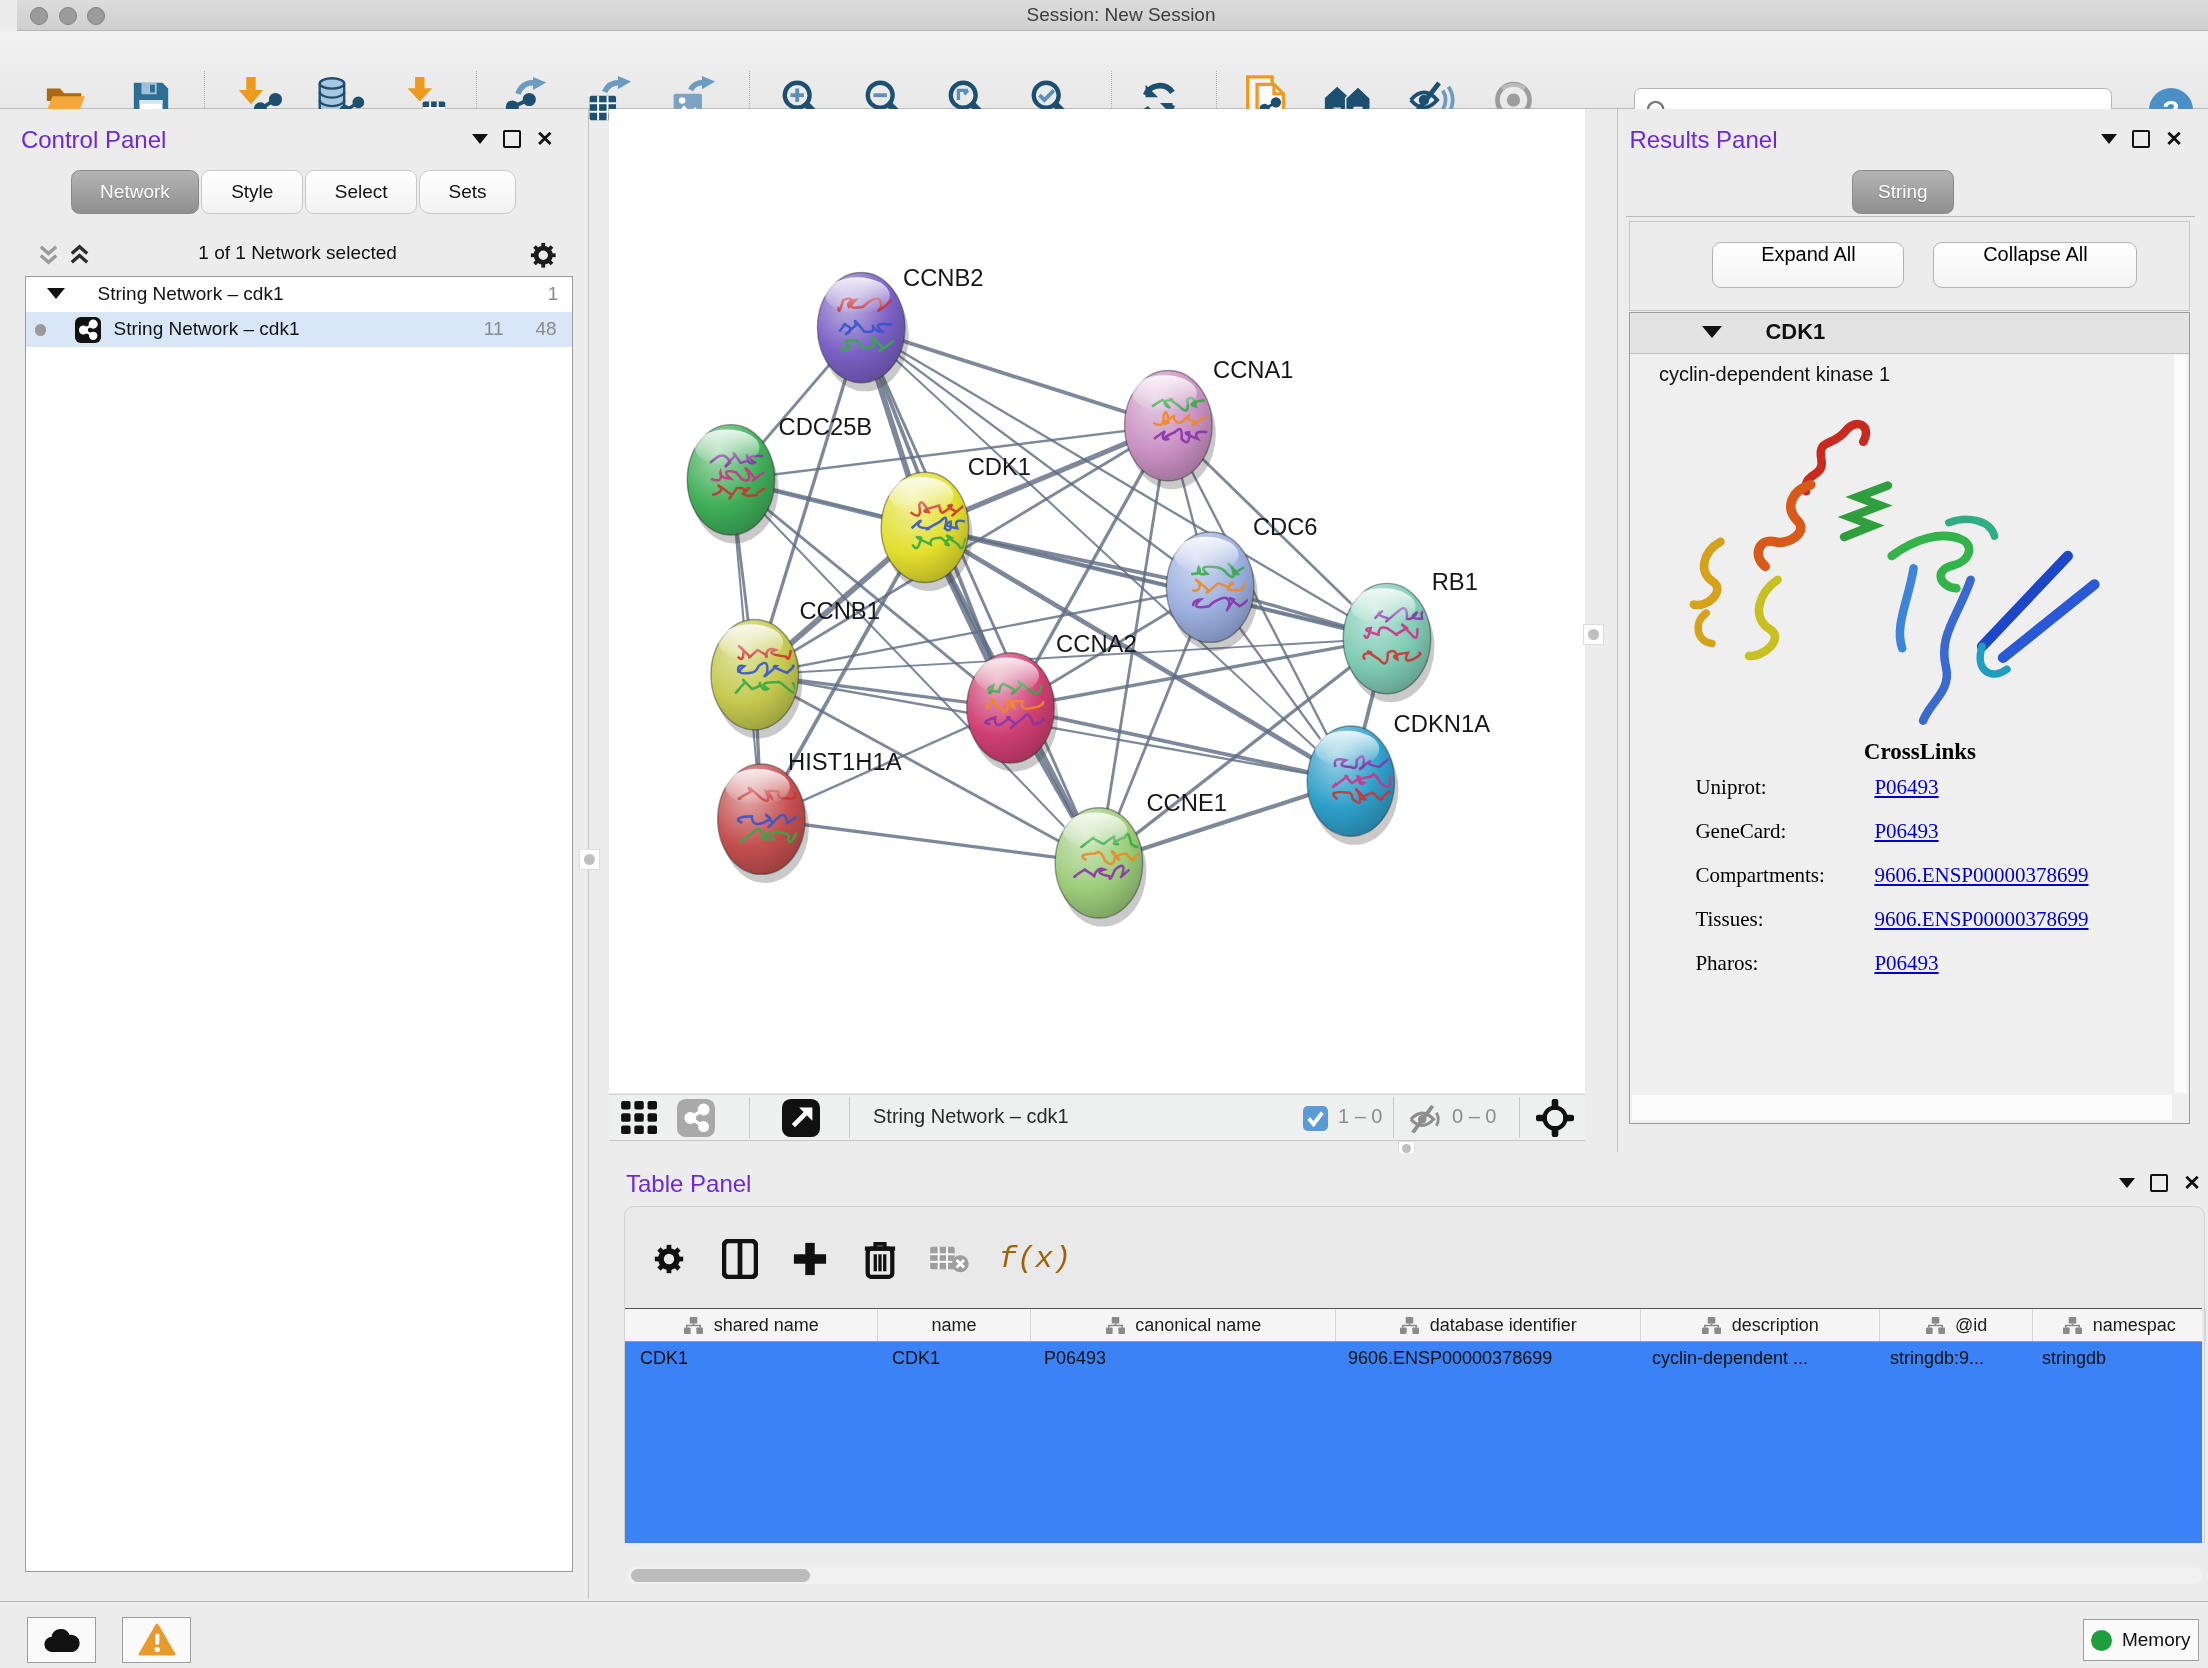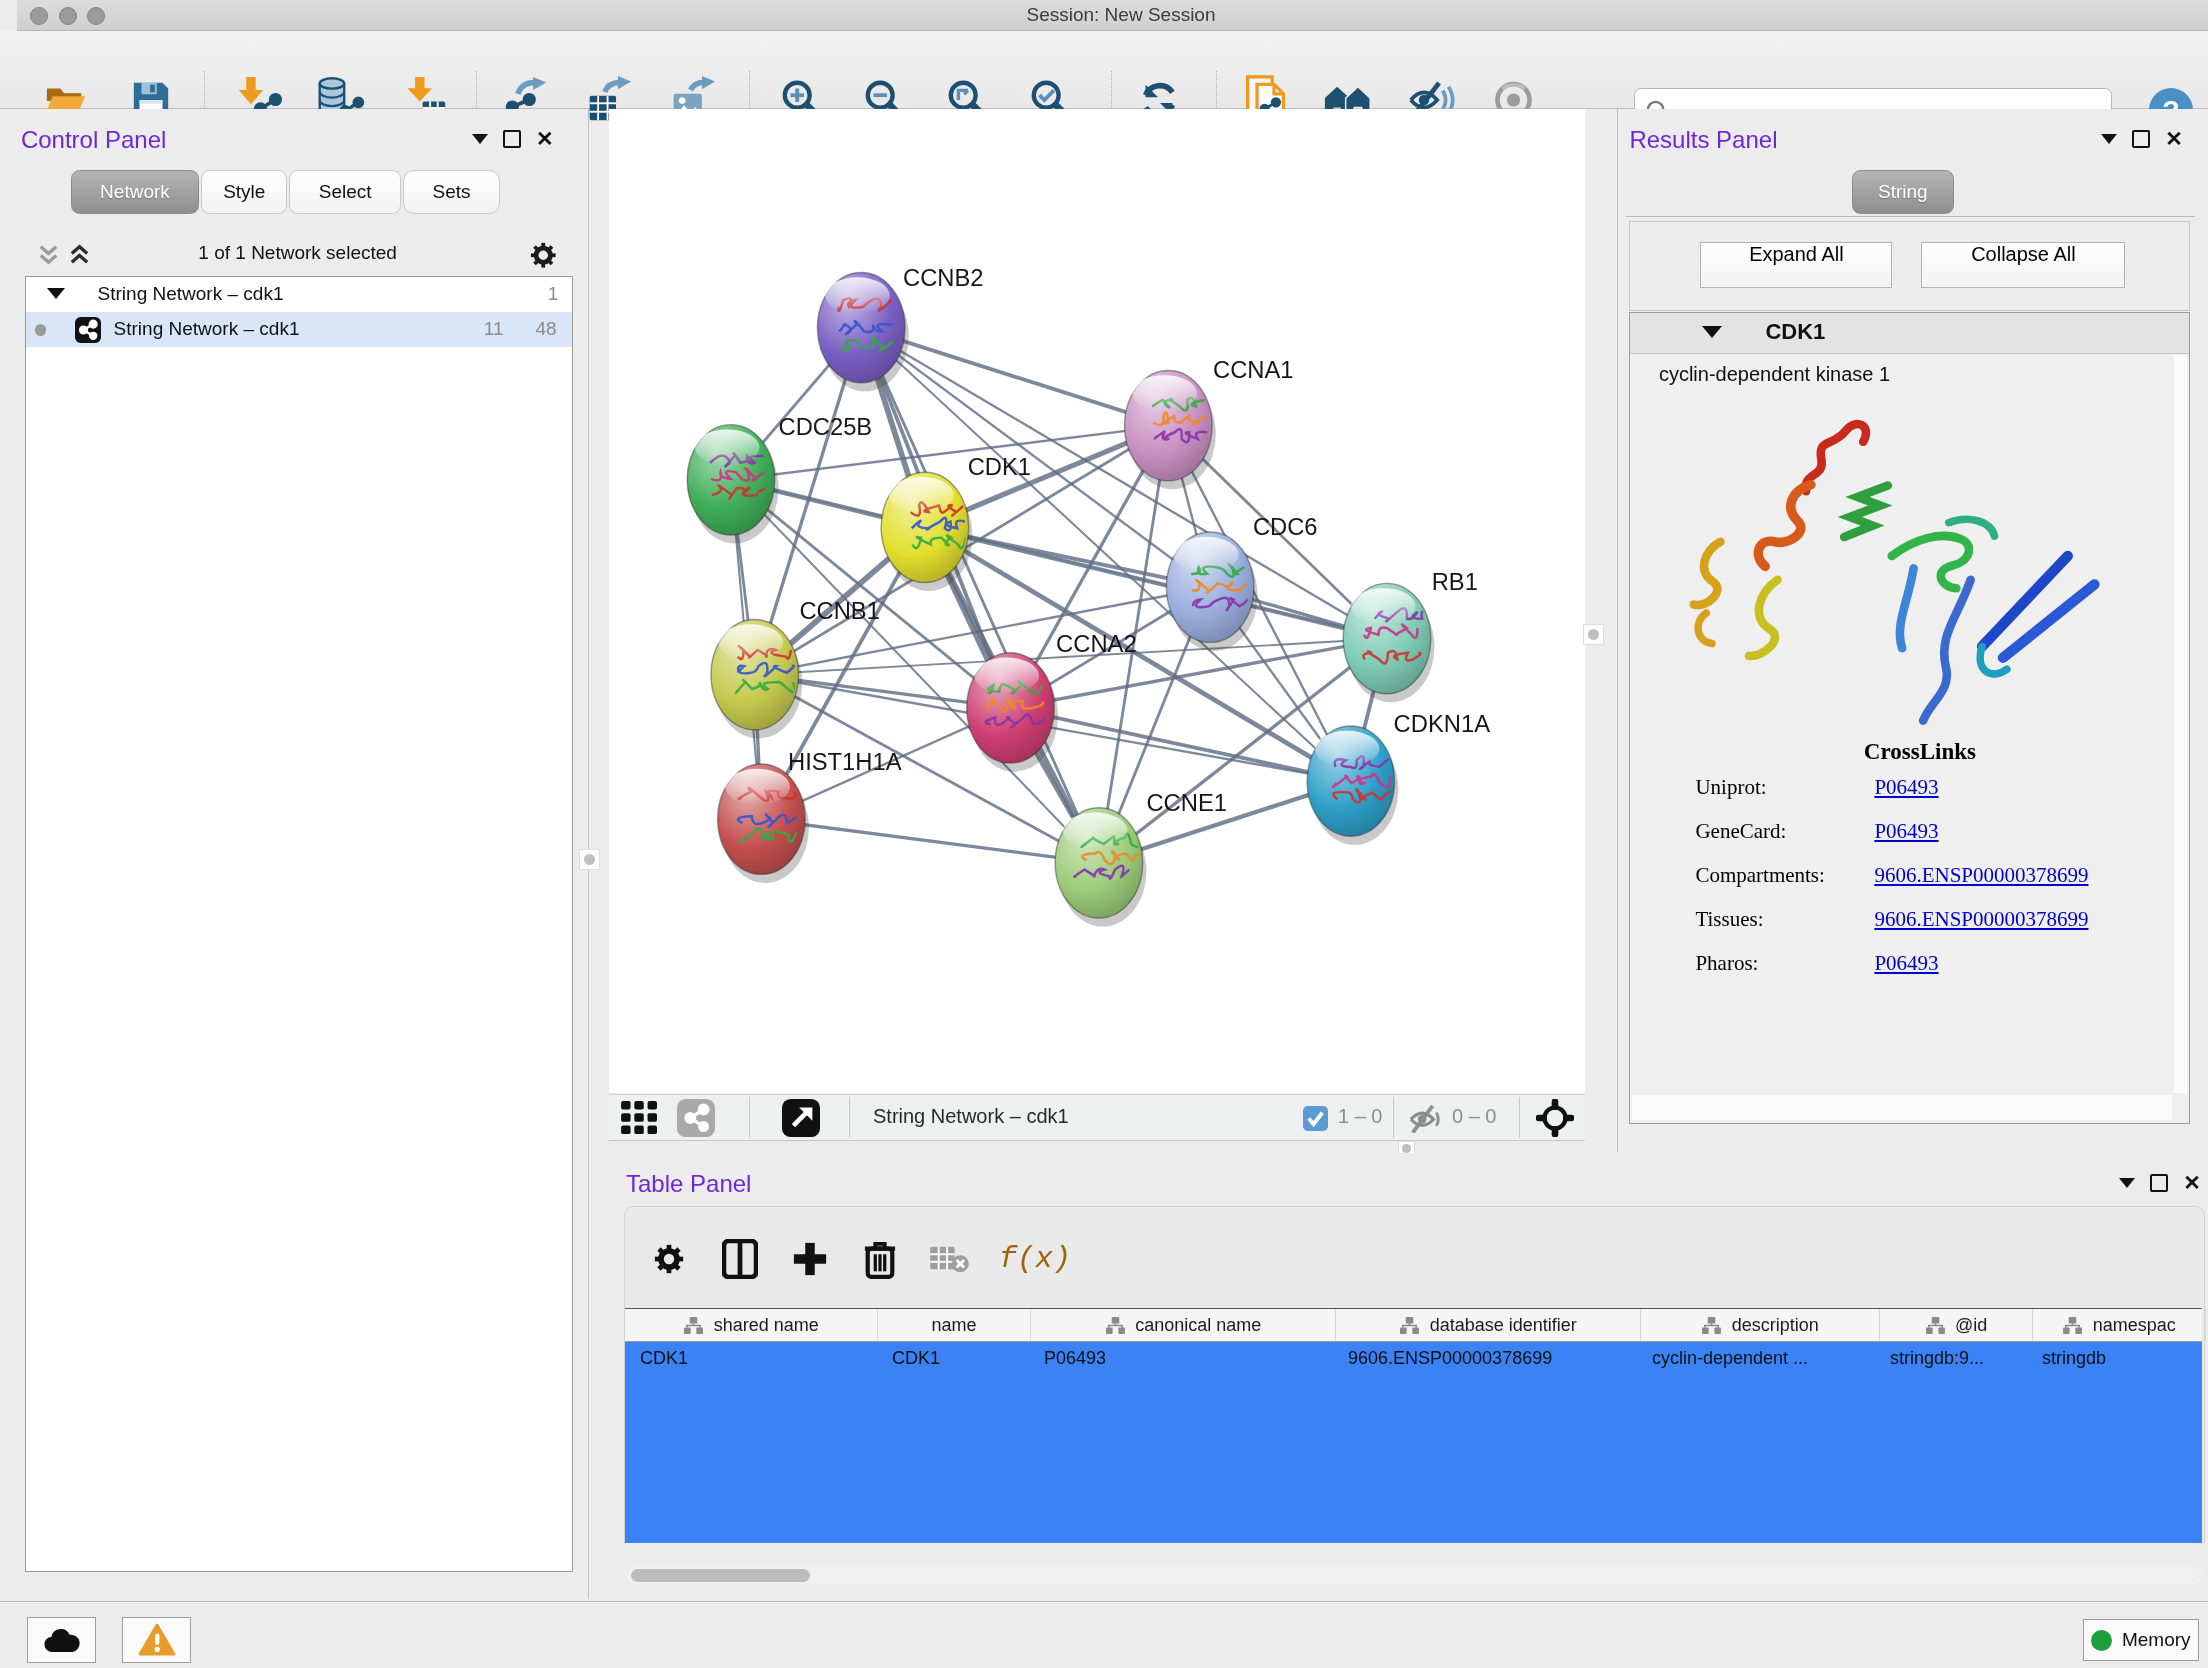--- a/index.html
+++ b/index.html
@@ -39,21 +39,21 @@
   .nbsep{position:absolute;top:1.9px;height:41px;border-left:1px solid #c9c9c9;}
   #netname{position:absolute;left:264px;top:9.5px;font-size:20px;color:#2a2a2a;}
   .nbcount{position:absolute;top:9.5px;font-size:20px;color:#8d8d8d;}
   .handle{position:absolute;width:19px;height:19px;background:#fff;border:1px solid #ddd;display:flex;align-items:center;justify-content:center;}
   .handle i{width:11.4px;height:11.4px;border-radius:50%;background:#bfbfbf;display:block;}
   
   #rpanel{position:absolute;left:1617px;top:109px;width:586px;height:1043px;background:#ececec;border-left:1px solid #c2c2c2;}
   #rp-tab{position:absolute;left:234px;top:61px;height:42px;line-height:42px;padding:0 25px;border-radius:8.6px;}
   #rp-body{position:absolute;left:7.6px;top:107px;width:569px;height:915px;background:#ececec;border-top:1.9px solid #b9b9b9;}
   #rp-btnrow{position:absolute;left:3.8px;top:3.8px;width:559px;height:88px;border:1px solid #c6c6c6;background:#ececec;}
-  .rbtn{position:absolute;top:20px;height:44px;background:linear-gradient(#fff,#f3f3f3);border:1px solid #b3b3b3;border-radius:0;font-size:20px;text-align:center;}
+  .rbtn{position:absolute;top:20px;height:44px;background:linear-gradient(#fff,#f3f3f3);border:1px solid #b3b3b3;border-radius:9px;font-size:20px;text-align:center;margin-left:12px;}
   #rp-entry{position:absolute;left:3.8px;top:95px;width:559px;height:810px;border:1.9px solid #9c9c9c;background:#efefef;}
   #rp-ehead{position:absolute;left:0;top:0;width:100%;height:40px;background:#e3e3e3;border-bottom:1px solid #c2c2c2;}
   #rp-gene{position:absolute;left:135px;top:5.7px;font-size:22px;font-weight:bold;color:#111;}
   #rp-desc{position:absolute;left:28.5px;top:50px;font-size:20px;color:#111;}
   #crosslinks{position:absolute;left:42px;top:426px;width:495px;font-family:"Liberation Serif",serif;text-align:center;}
   #cl-title{font-size:23px;font-weight:bold;color:#000;}
   .clrow{position:relative;height:44px;font-size:21px;color:#000;}
   .clrow .cl-l{position:absolute;left:23px;top:9.5px;}
   .clrow a{position:absolute;left:202px;top:9.5px;color:#0000cc;text-decoration:underline;}
   #rp-vscroll{position:absolute;right:2.9px;top:42px;width:12.4px;bottom:30px;background:#fbfbfb;}
@@ -279,21 +279,21 @@
     <div id="helpbtn">?</div>
   </div>
 
   <div id="cpanel">
     <div class="phead" style="left:13.3px;top:17px">Control Panel</div>
     <div class="winctl" style="left:464px;top:21px">
       <span class="wc-dd"></span>
       <span class="wc-max"></span>
       <span class="wc-x">✕</span>
     </div>
-    <div id="cp-tabs"><div class="tab active" style="padding: 0px 28.5px;">Network</div><div class="tab" style="padding: 0px 21px;">Style</div><div class="tab" style="padding: 0px 28.5px;">Select</div><div class="tab" style="padding: 0px 28.5px; border-radius: 11px;">Sets</div></div>
+    <div id="cp-tabs"><div class="tab active" style="padding: 0px 28.5px;">Network</div><div class="tab" style="padding: 0px 29px;">Style</div><div class="tab" style="padding: 0px 28.5px;">Select</div><div class="tab" style="padding: 0px 28.5px; border-radius: 11px;">Sets</div></div>
     <div id="cp-sub">
       <svg style="position:absolute;left:28.5px;top:9.5px" width="25" height="25" viewBox="0 0 26 26">
         <g fill="none" stroke="#9a9a9a" stroke-width="3.5">
             <path d="M5 4 l8 7 l8 -7"></path>
             <path d="M5 13 l8 7 l8 -7"></path>
           </g>
       </svg>
       <svg style="position:absolute;left:59px;top:9.5px" width="25" height="25" viewBox="0 0 26 26">
         <g fill="none" stroke="#2c2c2c" stroke-width="3.5">
             <path d="M5 11 l8 -7 l8 7"></path>

